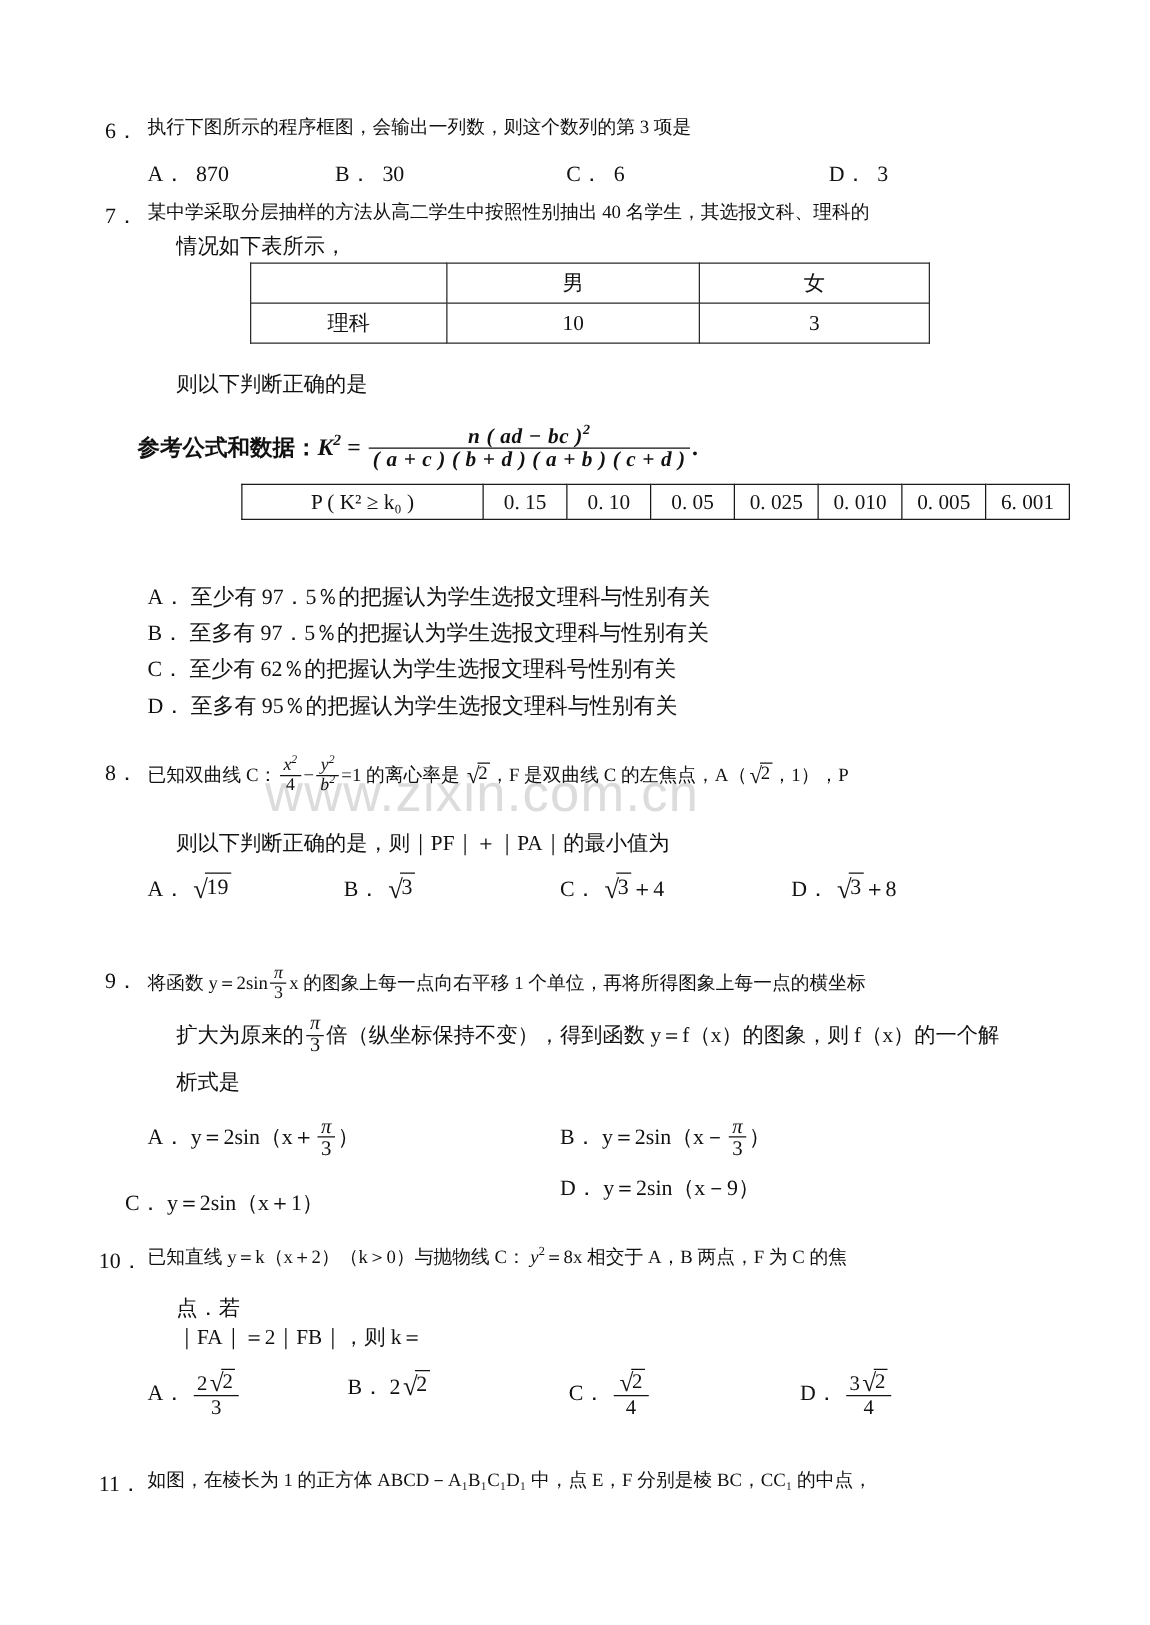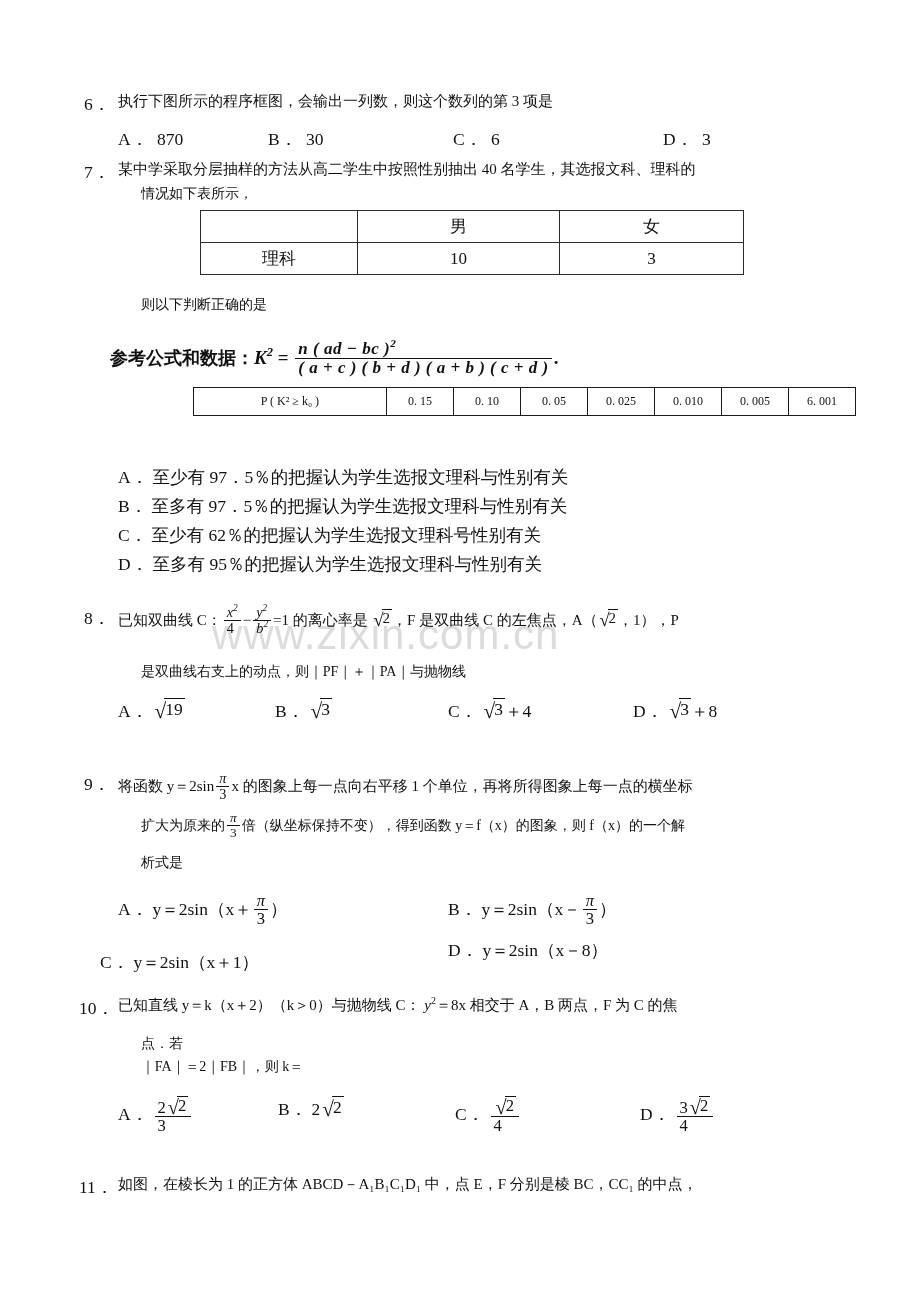--- a/index.html
+++ b/index.html
@@ -54,37 +54,38 @@
   }
   .stem {
     position: absolute;
     left: 118px;
     font-size: 15px;
     white-space: nowrap;
   }
   .stem2 {
     position: absolute;
     left: 141px;
-    font-size: 14px;
+    font-size: 17px;
     white-space: nowrap;
   }
 
   
   .opts { position: absolute; left: 0; width: 920px; }
   .opt {
     position: absolute;
     font-size: 17.5px;
     white-space: nowrap;
   }
   .optlist .opt { position: absolute; left: 118px; }
 
   
   .frac {
     display: inline-block;
     vertical-align: middle;
+    text-align: center;
     line-height: 1.05;
     margin: 0 2px;
     position: relative;
     top: -1px;
   }
   .frac .nu { display: block; padding: 0 3px; font-size: 0.95em; }
   .frac .de { display: block; padding: 0 3px; font-size: 0.95em; border-top: 1.3px solid #111; }
   .it { font-style: italic; }
   sup.ex { font-size: 0.66em; vertical-align: super; line-height: 0; }
 
@@ -118,21 +119,21 @@
   }
 
   
   #gender-table { left: 200px; top: 210px; }
   #gender-table td { height: 27px; }
   #gender-table td.c0 { width: 148px; }
   #gender-table td.c1 { width: 193px; }
   #gender-table td.c2 { width: 175px; }
 
   
-  #k-table { left: 193px; top: 387px; font-size: 12px; }
+  #k-table { left: 193px; top: 387px; font-size: 17px; }
   #k-table td { height: 25px; padding: 1px 3px; border: 1.4px solid #1a1a1a; }
   #k-table td.hd { width: 186px; }
   #k-table td.v  { width: 60px; }
 
   
   #formula {
     position: absolute;
     left: 110px;
     top: 341px;
     font-size: 19px;
@@ -226,21 +227,21 @@
       <span class="opt" style="top:552px;left:118px;"><span>D．</span>&nbsp;<span>至多有 95％的把握认为学生选报文理科与性别有关</span></span>
     </div>
 
     <div class="q" style="top:606px;">
       <span class="num">8．</span>
       <span class="stem" style="left:118px;">
         <span>已知双曲线 C：</span><span class="frac"><span class="nu it"><span>x</span><sup class="ex">2</sup></span><span class="de">4</span></span><span>−</span><span class="frac"><span class="nu it"><span>y</span><sup class="ex">2</sup></span><span class="de it"><span>b</span><sup class="ex">2</sup></span></span><span>=1 的离心率是</span>&nbsp;<span class="sqrt"><span class="rad">√</span><span class="rnd">2</span></span><span>，F 是双曲线 C 的左焦点，A（</span><span class="sqrt"><span class="rad">√</span><span class="rnd">2</span></span><span>，1），P</span>
       </span>
     </div>
     <div class="q" style="top:663px;">
-      <span class="stem2">是双曲线右支上的动点，则｜PF｜＋｜PA｜与抛物线</span>
+      <span class="stem2">则以下判断正确的是，则｜PF｜＋｜PA｜的最小值为</span>
     </div>
     <div class="opts" style="top:699px;">
       <span class="opt" style="left:118px;"><span>A．</span>&nbsp;<span class="sqrt"><span class="rad">√</span><span class="rnd">19</span></span><span></span></span>
       <span class="opt" style="left:275px;"><span>B．</span>&nbsp;<span class="sqrt"><span class="rad">√</span><span class="rnd">3</span></span><span></span></span>
       <span class="opt" style="left:448px;"><span>C．</span>&nbsp;<span class="sqrt"><span class="rad">√</span><span class="rnd">3</span></span><span>＋4</span></span>
       <span class="opt" style="left:633px;"><span>D．</span>&nbsp;<span class="sqrt"><span class="rad">√</span><span class="rnd">3</span></span><span>＋8</span></span>
     </div>
 
     <div class="q" style="top:772px;">
       <span class="num">9．</span>
@@ -253,21 +254,21 @@
         <span>扩大为原来的</span><span class="frac"><span class="nu it">π</span><span class="de">3</span></span><span>倍（纵坐标保持不变），得到函数 y＝f（x）的图象，则 f（x）的一个解</span>
       </span>
     </div>
     <div class="q" style="top:854px;">
       <span class="stem2">析式是</span>
     </div>
     <div class="opts">
       <span class="opt" style="top:893px;left:118px;"><span>A．</span>&nbsp;<span>y＝2sin（x＋</span><span class="frac"><span class="nu it">π</span><span class="de">3</span></span><span>）</span></span>
       <span class="opt" style="top:893px;left:448px;"><span>B．</span>&nbsp;<span>y＝2sin（x－</span><span class="frac"><span class="nu it">π</span><span class="de">3</span></span><span>）</span></span>
       <span class="opt" style="top:938px;left:100px;margin-top:12px;"><span>C．</span>&nbsp;<span>y＝2sin（x＋1）</span></span>
-      <span class="opt" style="top:938px;left:448px;"><span>D．</span>&nbsp;<span>y＝2sin（x－8）</span></span>
+      <span class="opt" style="top:938px;left:448px;"><span>D．</span>&nbsp;<span>y＝2sin（x－9）</span></span>
     </div>
 
     <div class="q" style="top:996px;">
       <span class="num" style="left:79px;">10．</span>
       <span class="stem">
         <span>已知直线 y＝k（x＋2）（k＞0）与抛物线 C：</span>&nbsp;<span class="it">y</span><sup class="ex">2</sup><span>＝8x 相交于 A，B 两点，F 为 C 的焦</span>
       </span>
     </div>
     <div class="q" style="top:1035px;">
       <span class="stem2">点．若</span>

